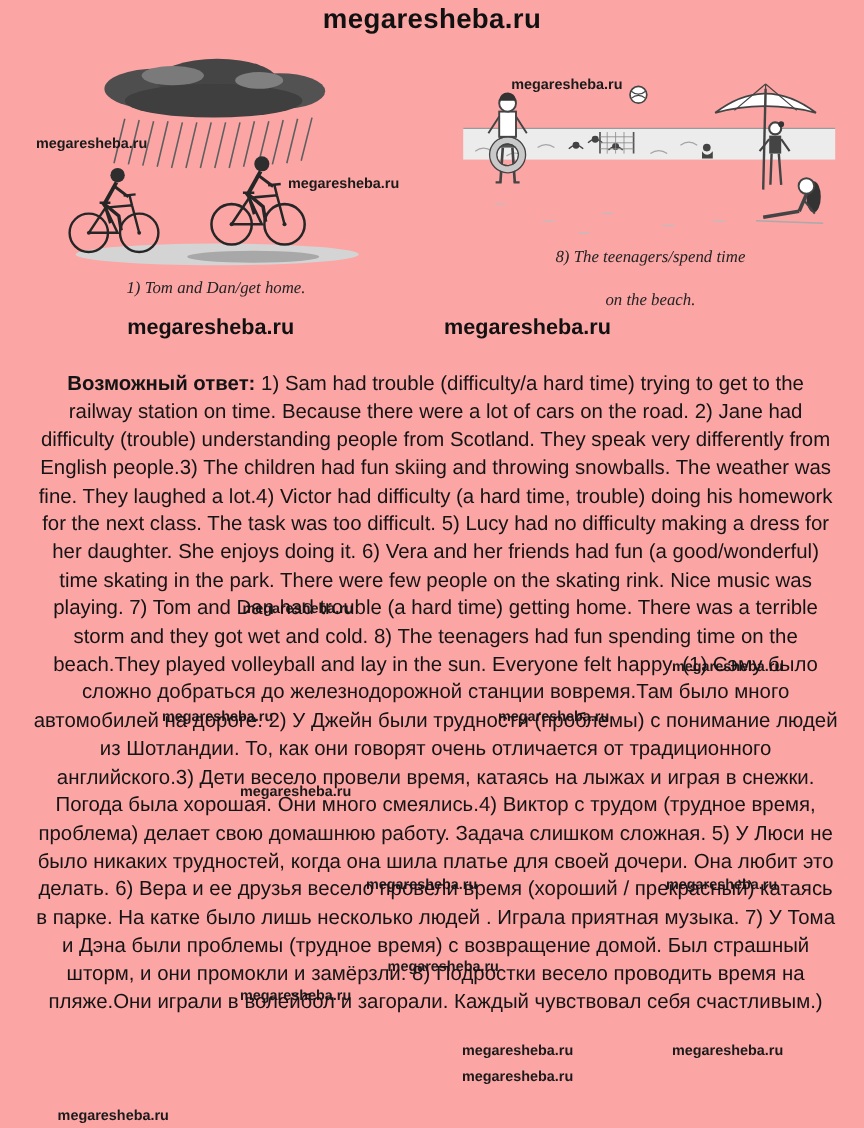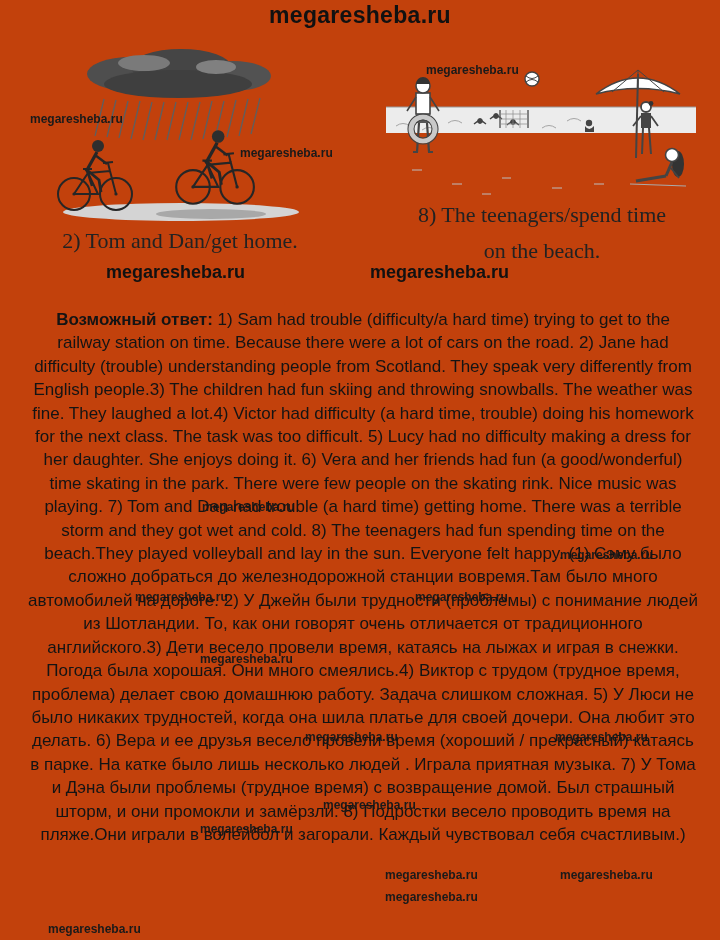--- a/index.html
+++ b/index.html
@@ -1,21 +1,21 @@
 <!DOCTYPE html>
 <html><head>
 <meta charset="utf-8">
 <style>
   html, body { margin: 0; padding: 0; background: #fff; }
   .page {
     position: relative;
     width: 720px;
     height: 940px;
     margin: 0 auto;
-    background: #c2410c;
+    background: #fca5a5;
     font-family: "Liberation Sans", sans-serif;
     color: #141414;
     overflow: hidden;
   }
   .top-title {
     position: absolute;
     top: 2px; left: 0; right: 0;
     text-align: center;
     font-size: 23px;
     font-weight: 700;
@@ -24,24 +24,25 @@
   }
   .figure {
     position: absolute;
     text-align: center;
   }
   .figure-rain  { left: 46px;  top: 44px;  width: 268px; }
   .figure-beach { left: 382px; top: 66px;  width: 320px; }
   .figure svg { display: block; margin: 0 auto; }
   .caption {
     font-family: "Liberation Serif", serif;
-    font-size: 22px;
+    font-size: 14px;
     color: #222;
     line-height: 22px;
     margin-top: 4px;
+    font-style: italic;
   }
   .wm {
     position: absolute;
     font-weight: 700;
     font-size: 12px;
     color: #1a1a1a;
     white-space: nowrap;
   }
   .wm-lg {
     position: absolute;
@@ -115,21 +116,21 @@
           <circle cx="44" cy="10" r="6" fill="#2e2e2e" stroke="none"></circle>
           <path d="M43,16 L33,34" stroke-width="3.2"></path>
           <path d="M41,19 L53,28" stroke-width="2.4"></path>
           <path d="M33,34 L45,44 L47,56" stroke-width="2.8"></path>
           <path d="M33,34 L38,50" stroke-width="2.4"></path>
         </g>
       </defs>
       <use href="#cyclist" transform="translate(8,92)"></use>
       <use href="#cyclist" transform="translate(126,82) scale(1.05)"></use>
     </svg>
-    <div class="caption">2) Tom and Dan/get home.</div>
+    <div class="caption">1) Tom and Dan/get home.</div>
   </div>
 
   <div class="figure figure-beach">
     <svg width="320" height="134" viewBox="0 0 320 134">
       <rect x="4" y="41" width="310" height="26" fill="#ececec"></rect>
       <line x1="4" y1="41" x2="314" y2="41" stroke="#9a9a9a" stroke-width="1"></line>
       <g stroke="#a5a5a5" fill="none" stroke-width="1">
         <path d="M14,60 q7,-5 14,0 M40,64 q7,-5 14,0 M66,57 q7,-5 14,0 M160,62 q7,-5 14,0 M185,55 q7,-5 14,0"></path>
       </g>
       <g>

